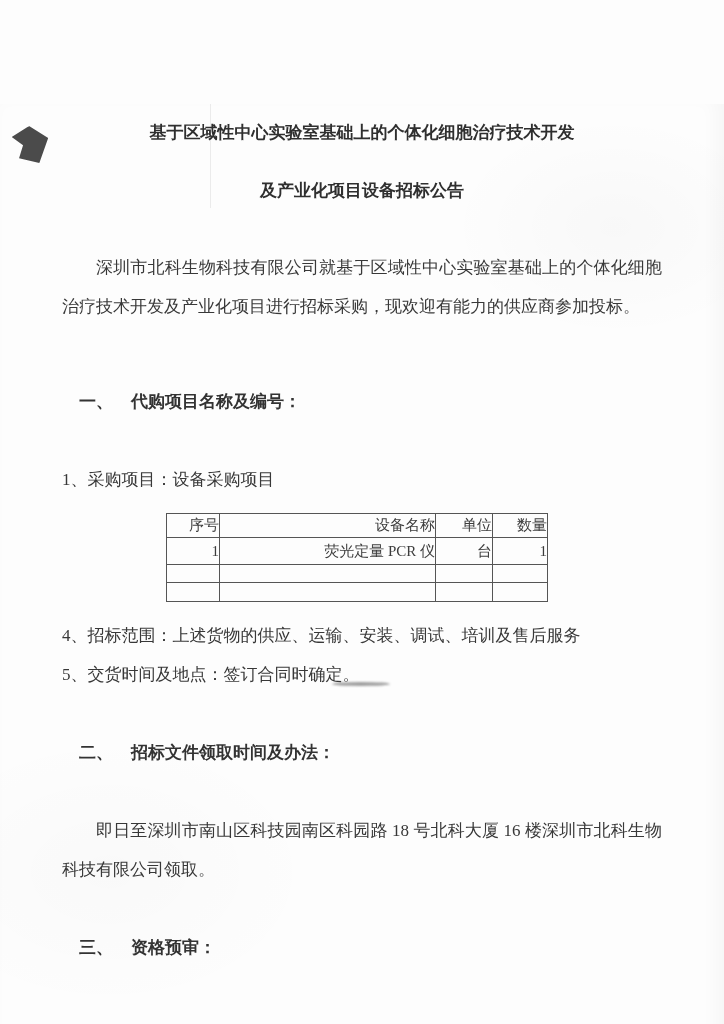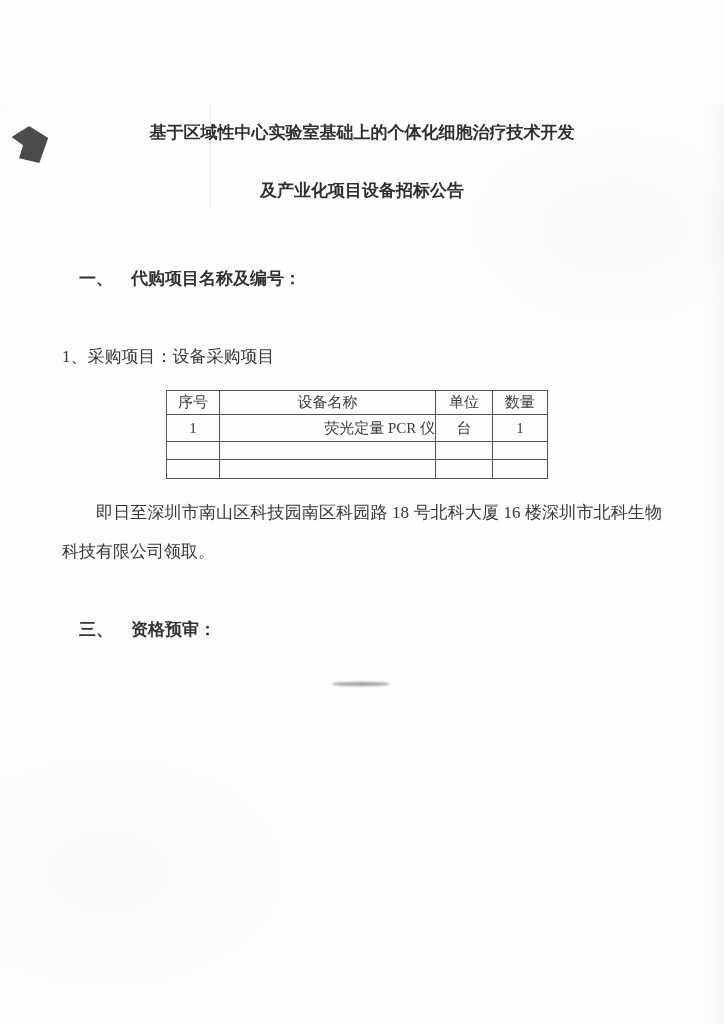--- a/index.html
+++ b/index.html
@@ -77,21 +77,21 @@
     margin: 14px 0 14px 104px;
     width: 381px;
     table-layout: fixed;
     font-size: 15px;
     color: #3c3c3c;
   }
   table.equip td, table.equip th {
     border: 1px solid #555;
     font-weight: normal;
     padding: 0;
-    text-align: center;
+    text-align: right;
     overflow: hidden;
   }
   table.equip col.c-no   { width: 53px; }
   table.equip col.c-name { width: 216px; }
   table.equip col.c-unit { width: 57px; }
   table.equip col.c-qty  { width: 55px; }
   table.equip tr.hdr  td { height: 23px; }
   table.equip tr.r1   td { height: 26px; }
   table.equip tr.r2   td { height: 17px; }
   table.equip tr.r3   td { height: 18px; }
@@ -104,20 +104,21 @@
 
   <div class="corner-mark"></div>
   <div class="crease-line"></div>
   <div class="table-smudge"></div>
 
   <div class="title">
     <div>基于区域性中心实验室基础上的个体化细胞治疗技术开发</div>
     <div>及产业化项目设备招标公告</div>
   </div>
 
+  <p class="body-text intro">深圳市北科生物科技有限公司就基于区域性中心实验室基础上的个体化细胞治疗技术开发及产业化项目进行招标采购，现欢迎有能力的供应商参加投标。</p>
 
   <div class="body-text sec-head">
     <span class="sec-num">一、</span><span>代购项目名称及编号：</span>
   </div>
 
   <div class="body-text list-item">1、采购项目：设备采购项目</div>
 
   <table class="equip">
     <colgroup>
       <col class="c-no">
@@ -146,20 +147,25 @@
     </tr>
     <tr class="r3">
       <td></td>
       <td class="name-cell"></td>
       <td></td>
       <td></td>
     </tr>
   </tbody>
     </table>
 
+  <div class="body-text list-item">4、招标范围：上述货物的供应、运输、安装、调试、培训及售后服务</div>
+  <div class="body-text list-item">5、交货时间及地点：签订合同时确定。</div>
 
+  <div class="body-text sec-head">
+    <span class="sec-num">二、</span><span>招标文件领取时间及办法：</span>
+  </div>
   <p class="body-text sec-para" style="margin:0;">即日至深圳市南山区科技园南区科园路 18 号北科大厦 16 楼深圳市北科生物科技有限公司领取。</p>
 
   <div class="body-text sec-head">
     <span class="sec-num">三、</span><span>资格预审：</span>
   </div>
 
 </div>
 
 </body></html>

